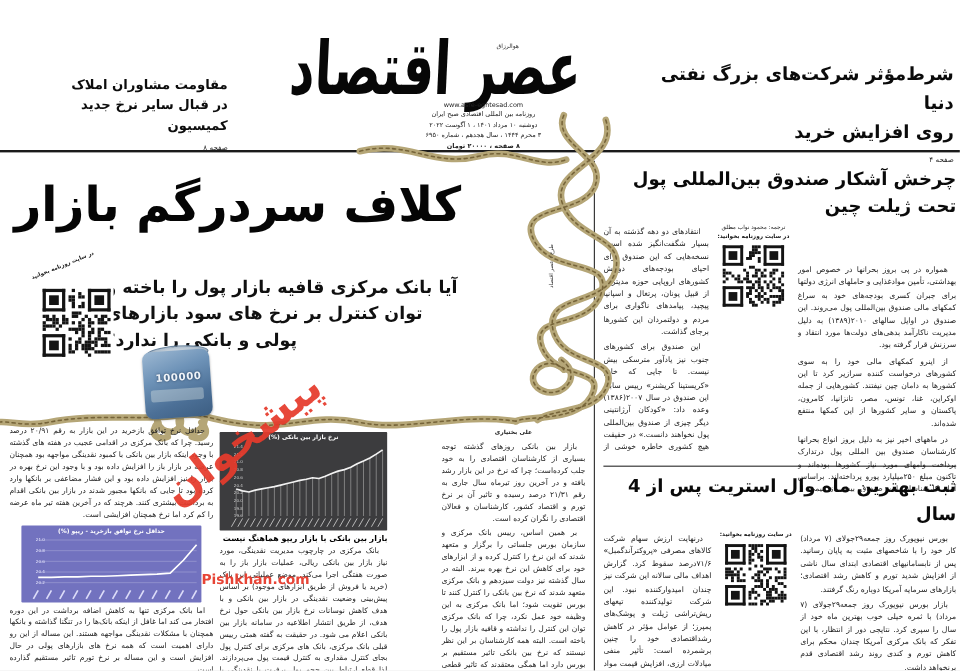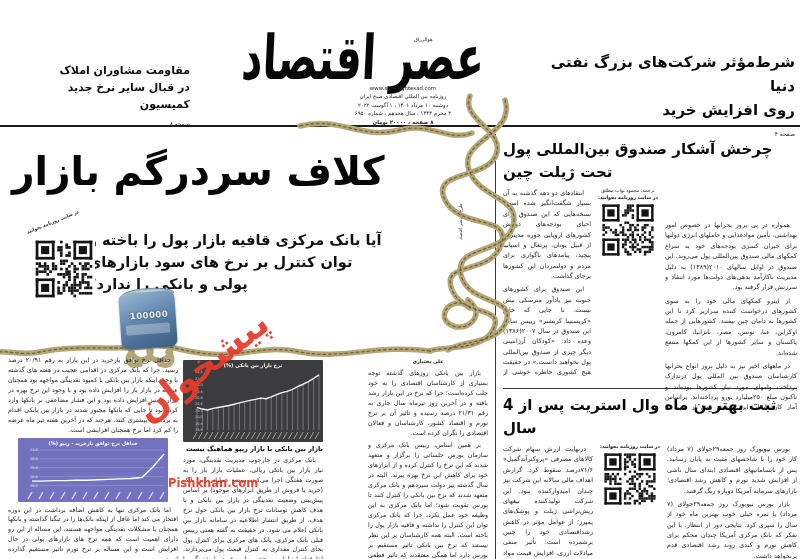--- a/index.html
+++ b/index.html
@@ -34,21 +34,21 @@
   .top-headline-right .pg { font-size:6px; margin-top:8px; color:#222; }
 
   .header-rule { left:0; top:125px; width:800px; height:2px; background:#1b1b1b; }
 
   
   .v-divider { left:495px; top:134px; width:1px; height:425px; background:#3a3a3a; }
   .sep2 { left:503px; top:388px; width:294px; height:1px; background:#3a3a3a; }
 
   
   .art { left:503px; width:294px; }
-  .art h2 { font-size:15px; font-weight:bold; text-align:left; line-height:1.5; color:#0a0a0a; }
+  .art h2 { font-size:15px; font-weight:bold; text-align:right; line-height:1.5; color:#0a0a0a; }
   .art-body { display:flex; gap:7px; margin-top:5px; }
   .colx { font-size:6.4px; line-height:1.62; text-align:justify; color:#1c1c1c; overflow:hidden; }
   .colx p { margin:0 0 3px; text-indent:7px; }
   .qr-strip { flex:0 0 58px; text-align:center; }
   .qr-strip .translator { font-size:4.8px; color:#222; margin-bottom:2px; white-space:nowrap; }
   .qr-strip .qr-cap { font-size:4.8px; font-weight:bold; color:#111; margin-bottom:2px; white-space:nowrap; }
   .qr { display:inline-block; }
 
   #imf { top:138px; }
   #imf .colx { height:190px; }

